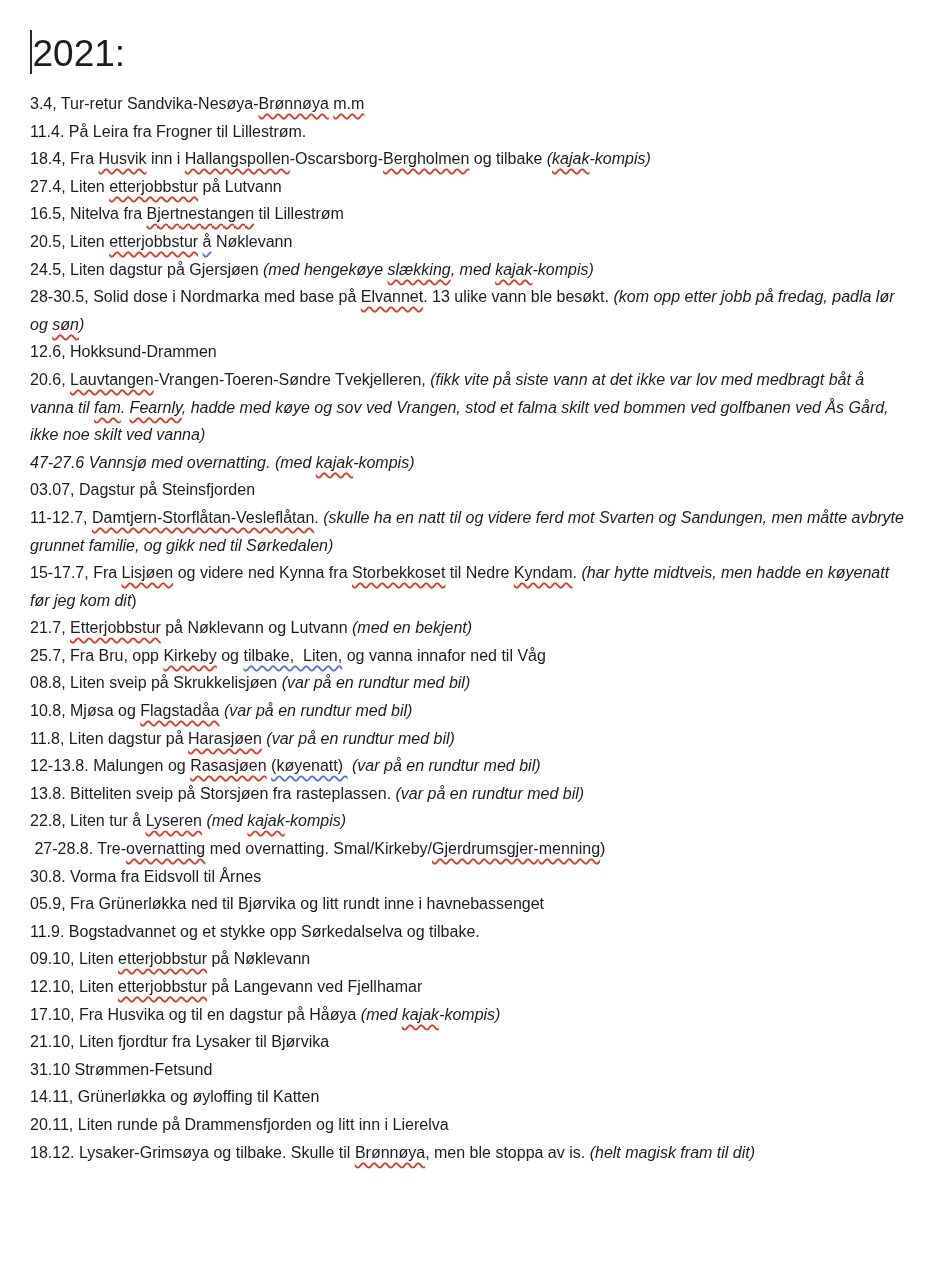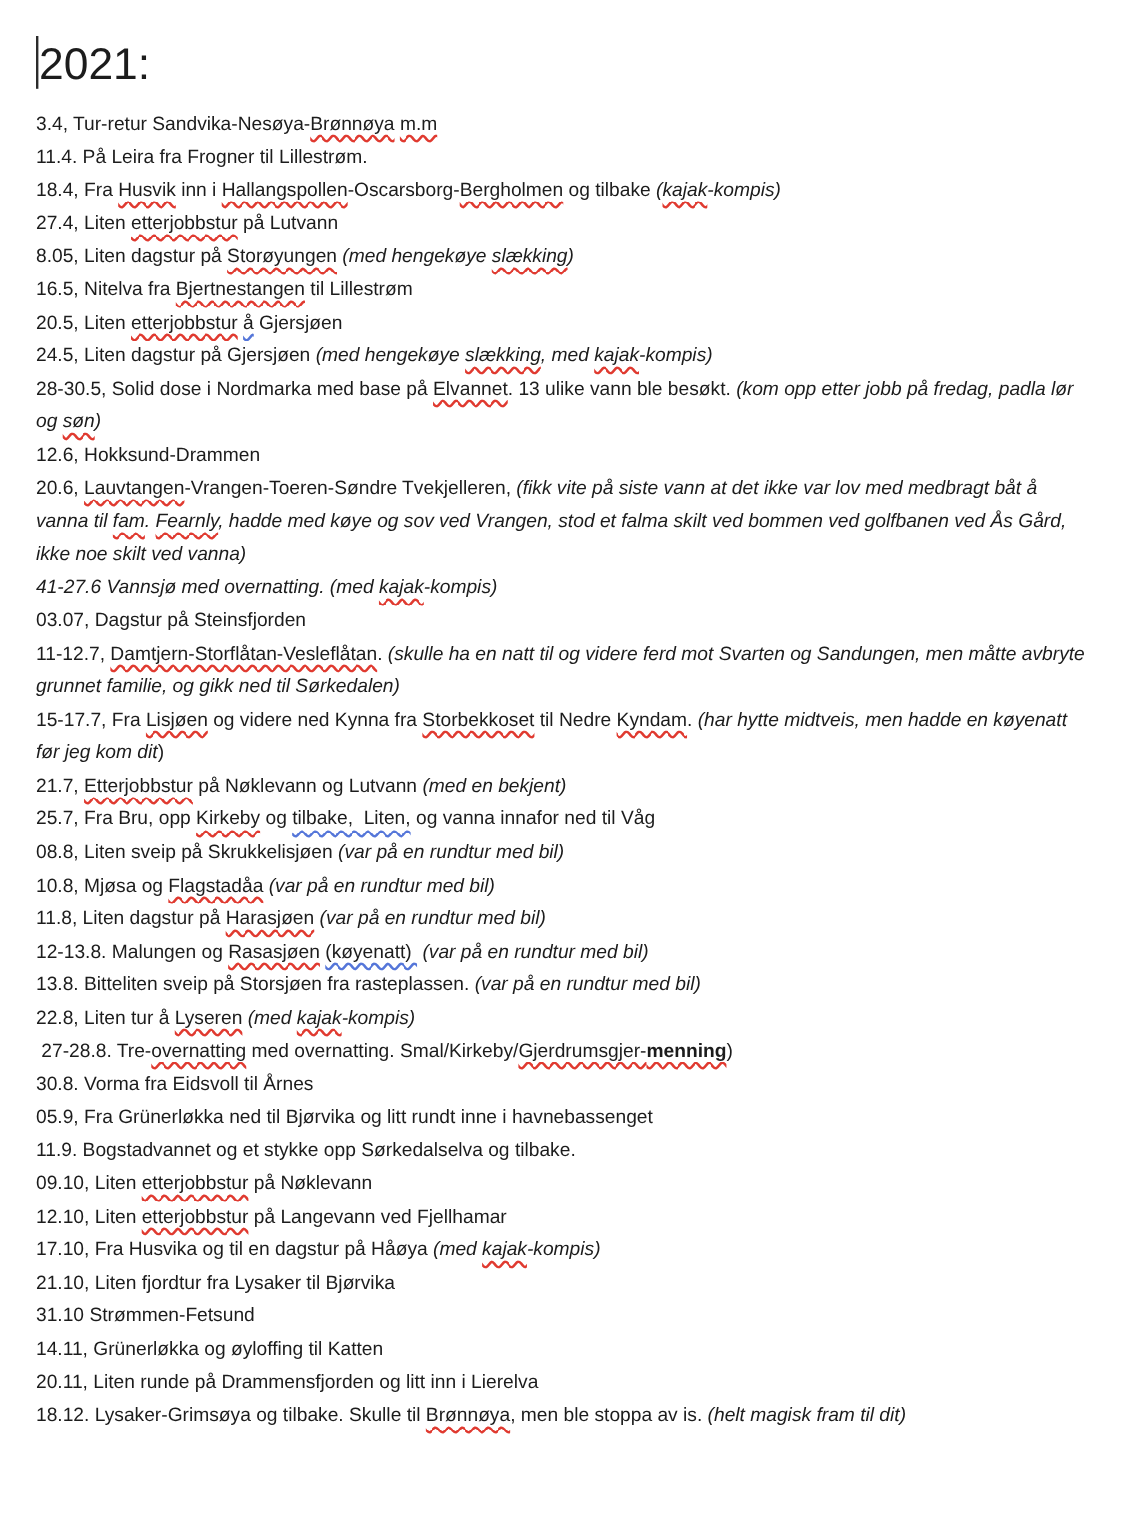--- a/index.html
+++ b/index.html
@@ -42,21 +42,21 @@
   .doc-body{
     font-size:16px;
     line-height:27.6px;
   }
   .doc-line{
     margin:0;
     white-space:pre-wrap;
   }
   .doc-line span{white-space:pre-wrap;}
   .it{font-style:italic;}
-  .bd{font-weight:700;}
+  .bd{font-weight:400;}
   .u-red{
     text-decoration:underline;
     text-decoration-style:wavy;
     text-decoration-color:var(--spell-red);
     text-decoration-thickness:1.6px;
     text-underline-offset:4px;
     text-decoration-skip-ink:none;
   }
   .u-blue{
     text-decoration:underline;
@@ -70,28 +70,27 @@
 </head>
 <body>
 
 <div class="page">
   <h1 class="title-row"><span class="caret"></span><span>2021:</span></h1>
   <div class="doc-body">
       <p class="doc-line"><span>3.4, Tur-retur Sandvika-Nesøya-</span><span class="u-red">Brønnøya</span><span> </span><span class="u-red">m.m</span></p>
       <p class="doc-line"><span>11.4. På Leira fra Frogner til Lillestrøm.</span></p>
       <p class="doc-line"><span>18.4, Fra </span><span class="u-red">Husvik</span><span> inn i </span><span class="u-red">Hallangspollen</span><span>-Oscarsborg-</span><span class="u-red">Bergholmen</span><span> og tilbake </span><span class="it">(</span><span class="it u-red">kajak</span><span class="it">-kompis)</span></p>
       <p class="doc-line"><span>27.4, Liten </span><span class="u-red">etterjobbstur</span><span> på Lutvann</span></p>
-      <p class="doc-line"><span>8.05, Liten dagstur på </span><span class="u-red">Storøyungen</span><span> </span><span class="it">(med hengekøye </span><span class="it u-red">slækking</span><span class="it">)</span></p>
       <p class="doc-line"><span>16.5, Nitelva fra </span><span class="u-red">Bjertnestangen</span><span> til Lillestrøm</span></p>
-      <p class="doc-line"><span>20.5, Liten </span><span class="u-red">etterjobbstur</span><span> </span><span class="u-blue">å</span><span> Gjersjøen</span></p>
+      <p class="doc-line"><span>20.5, Liten </span><span class="u-red">etterjobbstur</span><span> </span><span class="u-blue">å</span><span> Nøklevann</span></p>
       <p class="doc-line"><span>24.5, Liten dagstur på Gjersjøen </span><span class="it">(med hengekøye </span><span class="it u-red">slækking</span><span class="it">, med </span><span class="it u-red">kajak</span><span class="it">-kompis)</span></p>
       <p class="doc-line"><span>28-30.5, Solid dose i Nordmarka med base på </span><span class="u-red">Elvannet</span><span>. 13 ulike vann ble besøkt. </span><span class="it">(kom opp etter jobb på fredag, padla lør og </span><span class="it u-red">søn</span><span class="it">)</span></p>
       <p class="doc-line"><span>12.6, Hokksund-Drammen</span></p>
       <p class="doc-line"><span>20.6, </span><span class="u-red">Lauvtangen</span><span>-Vrangen-Toeren-Søndre Tvekjelleren, </span><span class="it">(fikk vite på siste vann at det ikke var lov med medbragt båt å vanna til </span><span class="it u-red">fam</span><span class="it">. </span><span class="it u-red">Fearnly</span><span class="it">, hadde med køye og sov ved Vrangen, stod et falma skilt ved bommen ved golfbanen ved Ås Gård, ikke noe skilt ved vanna)</span></p>
-      <p class="doc-line"><span class="it">41-27.6 Vannsjø med overnatting. (med </span><span class="it u-red">kajak</span><span class="it">-kompis)</span></p>
+      <p class="doc-line"><span class="it">47-27.6 Vannsjø med overnatting. (med </span><span class="it u-red">kajak</span><span class="it">-kompis)</span></p>
       <p class="doc-line"><span>03.07, Dagstur på Steinsfjorden</span></p>
       <p class="doc-line"><span>11-12.7, </span><span class="u-red">Damtjern-Storflåtan-Vesleflåtan</span><span>. </span><span class="it">(skulle ha en natt til og videre ferd mot Svarten og Sandungen, men måtte avbryte grunnet familie, og gikk ned til Sørkedalen)</span></p>
       <p class="doc-line"><span>15-17.7, Fra </span><span class="u-red">Lisjøen</span><span> og videre ned Kynna fra </span><span class="u-red">Storbekkoset</span><span> til Nedre </span><span class="u-red">Kyndam</span><span>. </span><span class="it">(har hytte midtveis, men hadde en køyenatt før jeg kom dit</span><span>)</span></p>
       <p class="doc-line"><span>21.7, </span><span class="u-red">Etterjobbstur</span><span> på Nøklevann og Lutvann </span><span class="it">(med en bekjent)</span></p>
       <p class="doc-line"><span>25.7, Fra Bru, opp </span><span class="u-red">Kirkeby</span><span> og </span><span class="u-blue">tilbake,  Liten,</span><span> og vanna innafor ned til Våg</span></p>
       <p class="doc-line"><span>08.8, Liten sveip på Skrukkelisjøen </span><span class="it">(var på en rundtur med bil)</span></p>
       <p class="doc-line"><span>10.8, Mjøsa og </span><span class="u-red">Flagstadåa</span><span> </span><span class="it">(var på en rundtur med bil)</span></p>
       <p class="doc-line"><span>11.8, Liten dagstur på </span><span class="u-red">Harasjøen</span><span> </span><span class="it">(var på en rundtur med bil)</span></p>
       <p class="doc-line"><span>12-13.8. Malungen og </span><span class="u-red">Rasasjøen</span><span> </span><span class="u-blue">(køyenatt) </span><span> </span><span class="it">(var på en rundtur med bil)</span></p>
       <p class="doc-line"><span>13.8. Bitteliten sveip på Storsjøen fra rasteplassen. </span><span class="it">(var på en rundtur med bil)</span></p>

